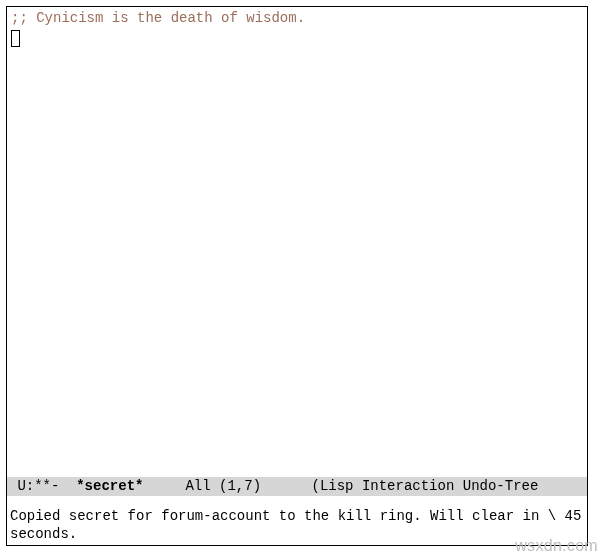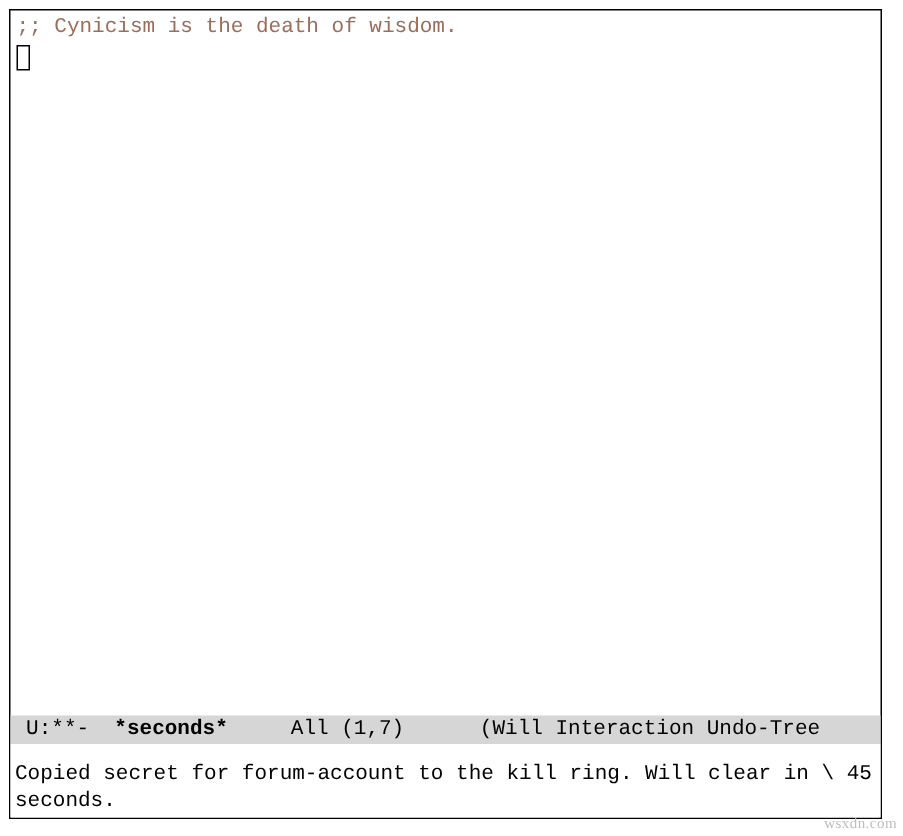--- a/index.html
+++ b/index.html
@@ -64,37 +64,37 @@
       color: #000;
       padding: 11px 3px 2px 3px;
       font-size: 14px;
       line-height: 1.3;
       min-height: 36px;
     }
     .watermark {
       position: absolute;
       right: 4px;
       bottom: 2px;
-      font-size: 10px;
+      font-size: 16px;
       color: #bdbdbd;
-      font-family: Liberation Serif, serif;
+      font-family: Liberation Sans, sans-serif;
       letter-spacing: 0.3px;
     }
   </style>
 </head>
 <body>
 
 <div class="editor-frame">
   <div class="buffer-area">
     <div class="comment-line">;; Cynicism is the death of wisdom.</div>
     <div class="cursor-line"></div>
     <div class="cursor-line">
       <span class="cursor-box"></span>
     </div>
   </div>
-  <div class="mode-line"><span> U:**-  </span><span class="buffer-name">*seconds*</span><span>     </span><span>All (1,7)</span><span>      </span><span>(Will Interaction Undo-Tree</span></div>
+  <div class="mode-line"><span> U:**-  </span><span class="buffer-name">*secret*</span><span>     </span><span>All (1,7)</span><span>      </span><span>(Lisp Interaction Undo-Tree</span></div>
   <div class="echo-area">
     <span>Copied secret for forum-account to the kill ring. Will clear in \
 45 seconds.</span>
   </div>
 </div>
 
 <div class="watermark">wsxdn.com</div>
 
 </body></html>

